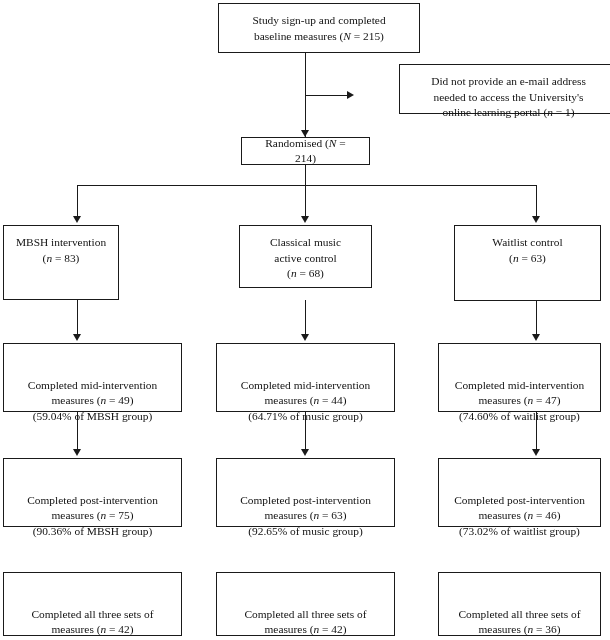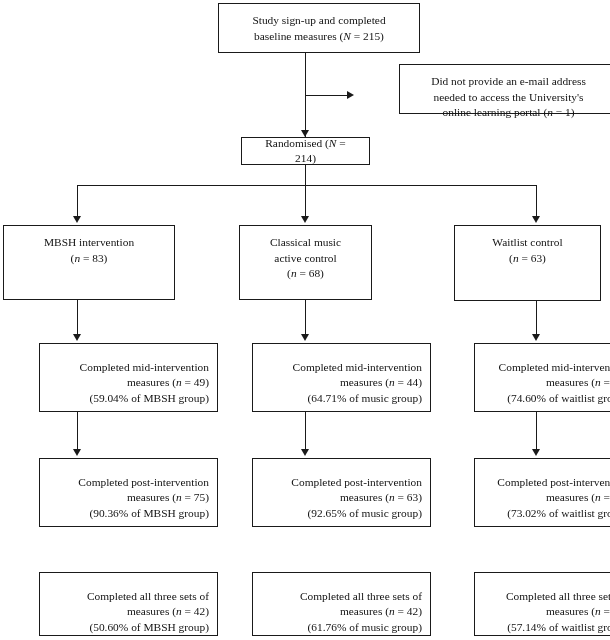--- a/index.html
+++ b/index.html
@@ -17,44 +17,43 @@
     overflow: hidden;
   }
   .box {
     position: absolute;
     box-sizing: border-box;
     border: 1.6px solid #1a1a1a;
     background: #ffffff;
     font-size: 11.4px;
     line-height: 15.5px;
     color: #121212;
-    padding: 0 8px;
+    padding: 18px 8px;
     white-space: pre-line;
   }
   .box.center {
     text-align: center;
     display: flex;
     flex-direction: column;
     justify-content: center;
     align-items: center;
     padding: 4px 14px;
   }
   .box.center .txt { width: 100%; }
   .box.topcenter {
     text-align: center;
     display: flex;
     flex-direction: column;
     justify-content: flex-start;
     align-items: center;
     padding-top: 9px;
   }
   .box.left {
-    text-align: right;
+    text-align: center;
     display: block;
-    margin-left: 36px;
   }
   .box.left .txt { display: block; }
   em.it {
     font-style: italic;
   }
   
   .vline {
     position: absolute;
     width: 0;
     border-left: 1.5px solid #1a1a1a;
@@ -113,26 +112,26 @@
 
   <div class="vline" style="left:77px; top:185px; height:33px;"></div>
   <div class="arrow-down" style="left:72.5px; top:216px;"></div>
 
   <div class="vline" style="left:305px; top:185px; height:33px;"></div>
   <div class="arrow-down" style="left:300.5px; top:216px;"></div>
 
   <div class="vline" style="left:536px; top:185px; height:33px;"></div>
   <div class="arrow-down" style="left:531.5px; top:216px;"></div>
 
-  <div class="box topcenter" style="left:3px; top:225px; width:172px; height:75px;">
+  <div class="box topcenter" style="left:3px; top:225px; width:116px; height:75px;">
     <span class="txt">MBSH intervention
 (<em class="it">n</em> = 83)</span>
   </div>
 
-  <div class="box topcenter" style="left:239px; top:225px; width:133px; height:75px;">
+  <div class="box topcenter" style="left:239px; top:225px; width:133px; height:63px;">
     <span class="txt">Classical music
 active control
 (<em class="it">n</em> = 68)</span>
   </div>
 
   <div class="box topcenter" style="left:454px; top:225px; width:147px; height:76px;">
     <span class="txt">Waitlist control
 (<em class="it">n</em> = 63)</span>
   </div>
 

